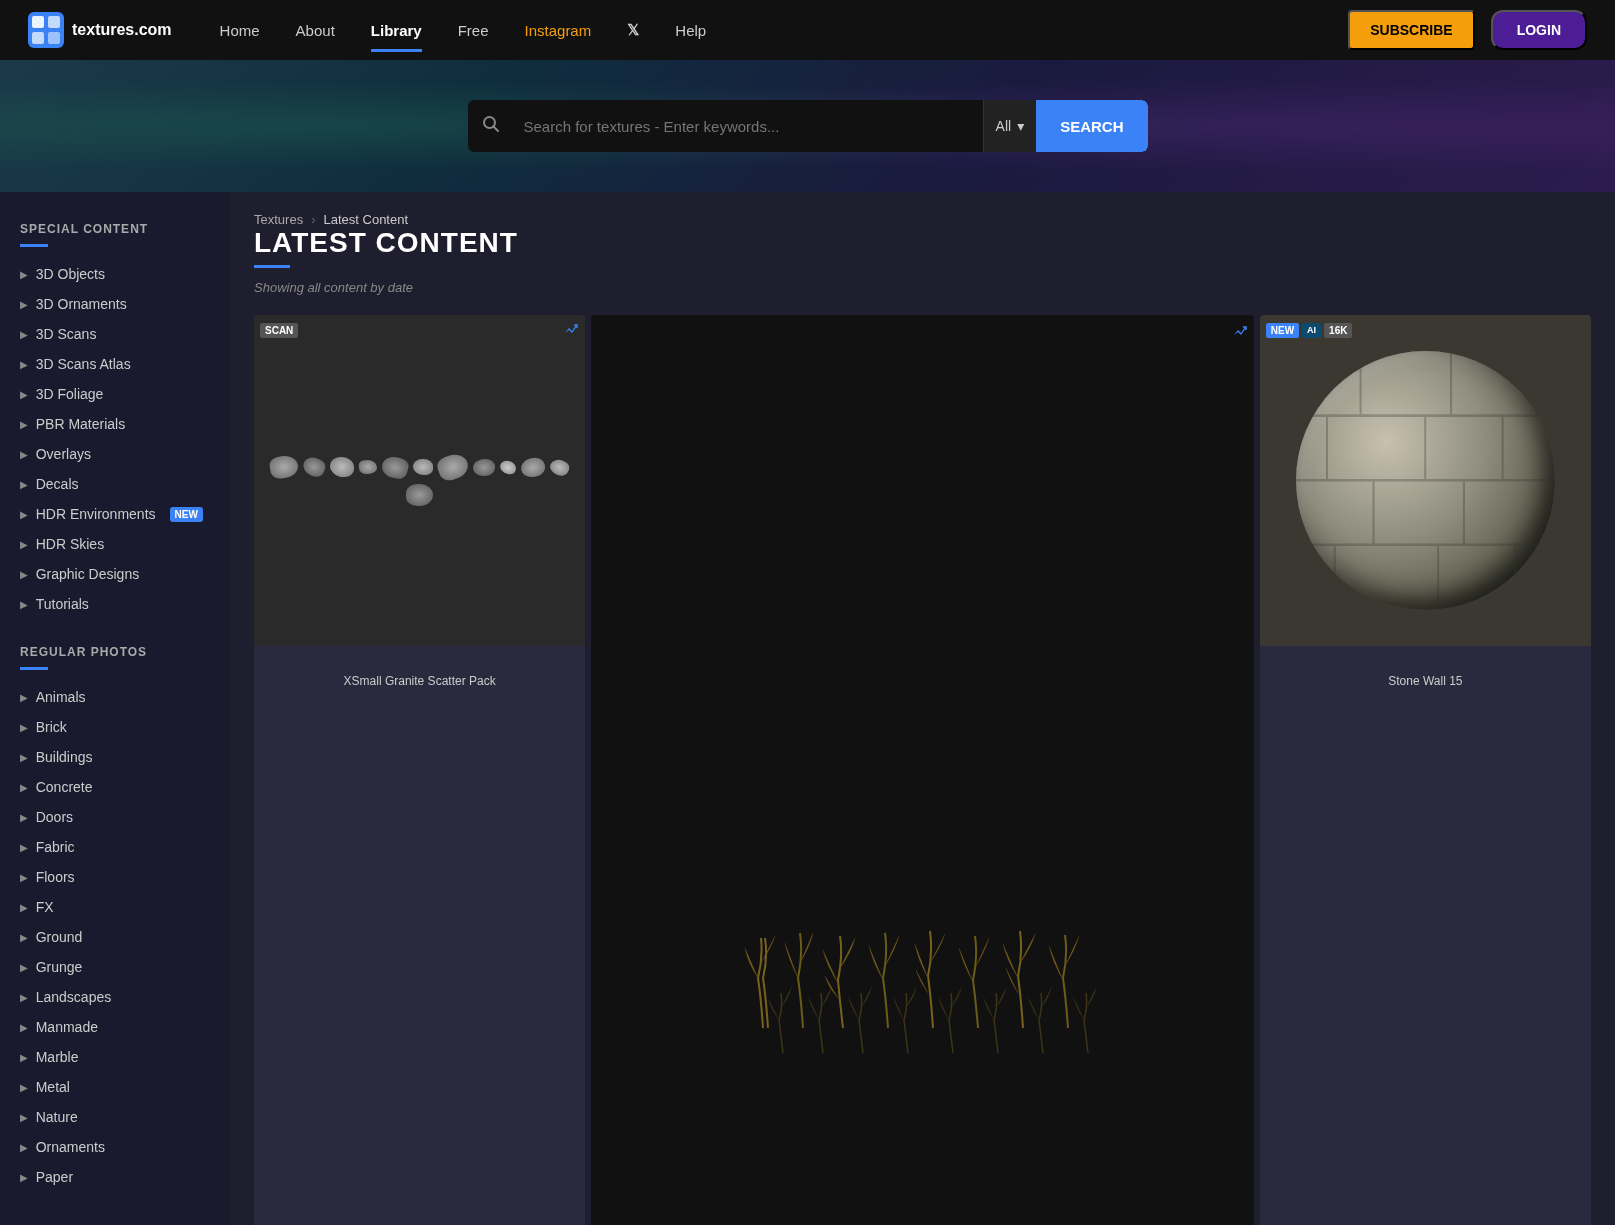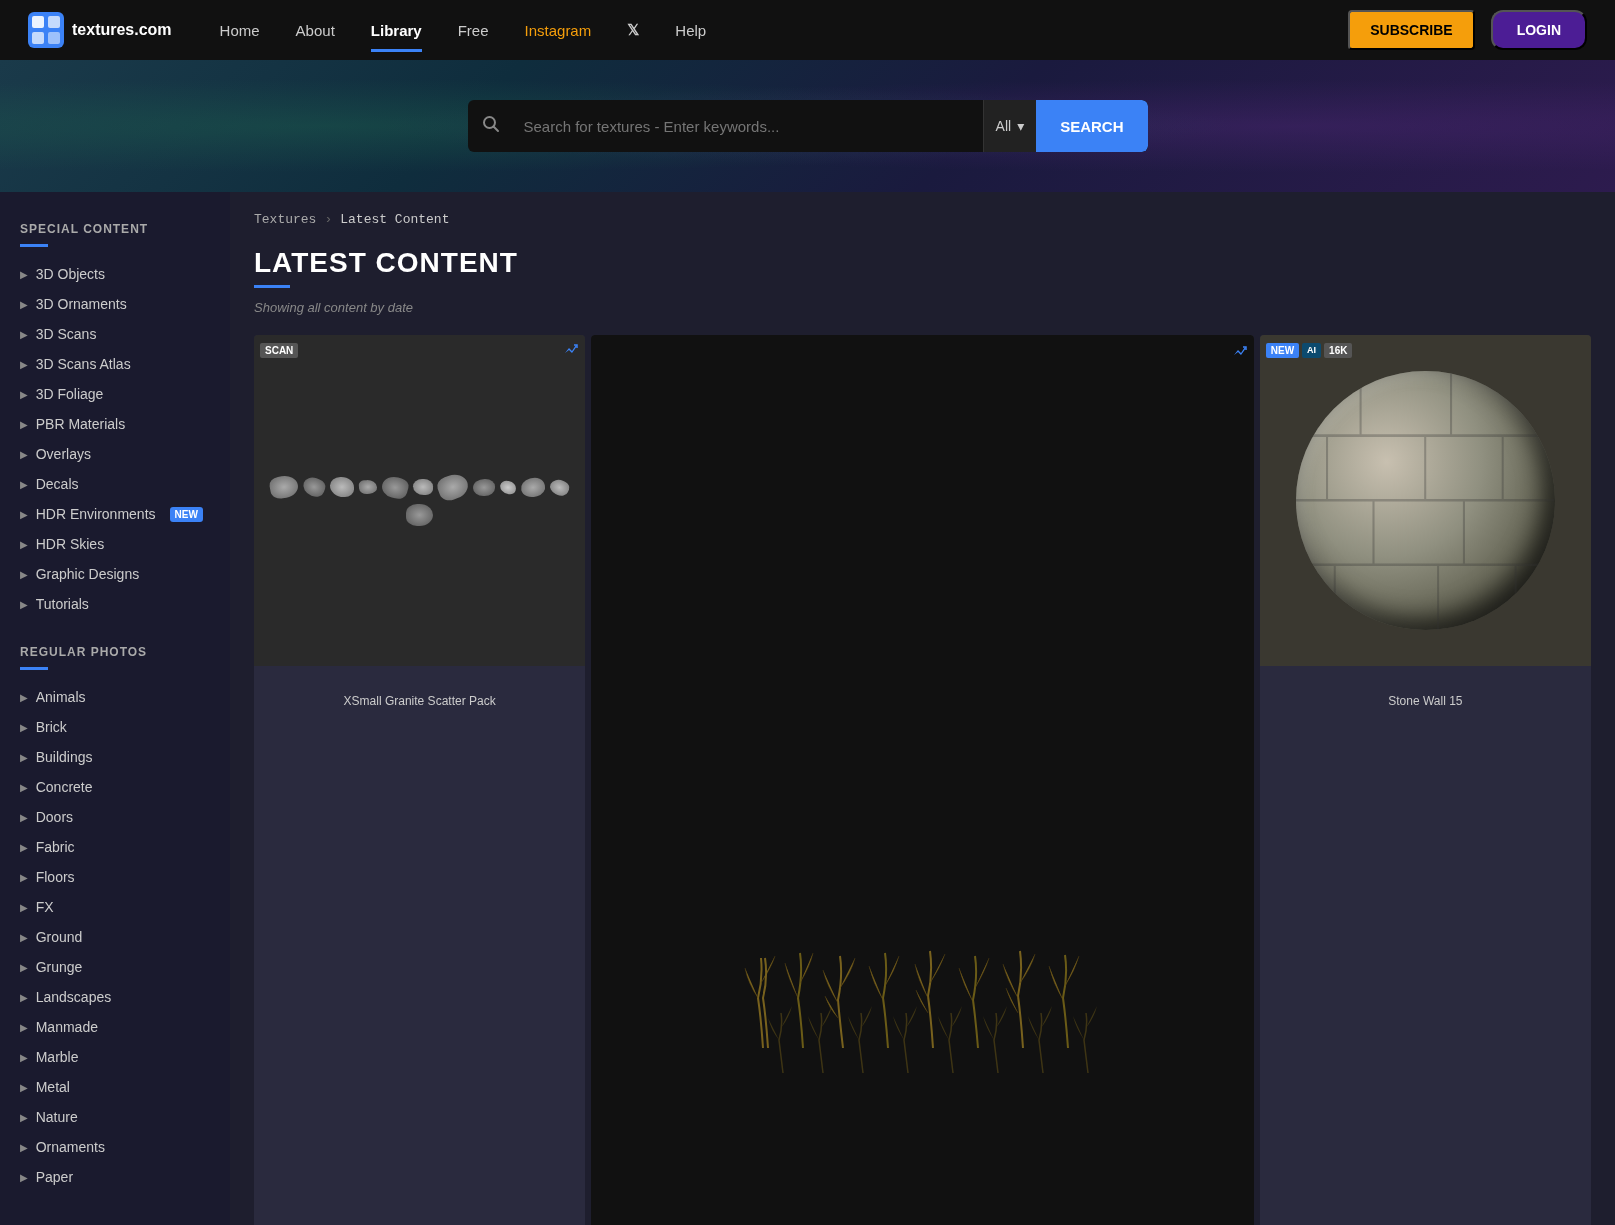--- a/index.html
+++ b/index.html
@@ -205,22 +205,21 @@
       padding: 20px 24px;
     }
 
     
     .breadcrumb {
       display: flex;
       align-items: center;
       gap: 8px;
       font-size: 13px;
       color: #aaa;
-      margin-bottom: 20px;
-      font-family: Liberation Mono, monospace;
+      margin-bottom: 0;
     }
     .breadcrumb-sep { color: #666; }
     .breadcrumb-link { color: #aaa; cursor: pointer; }
     .breadcrumb-current { color: #ccc; }
 
     
     .page-title {
       font-size: 28px;
       font-weight: 900;
       color: #fff;

